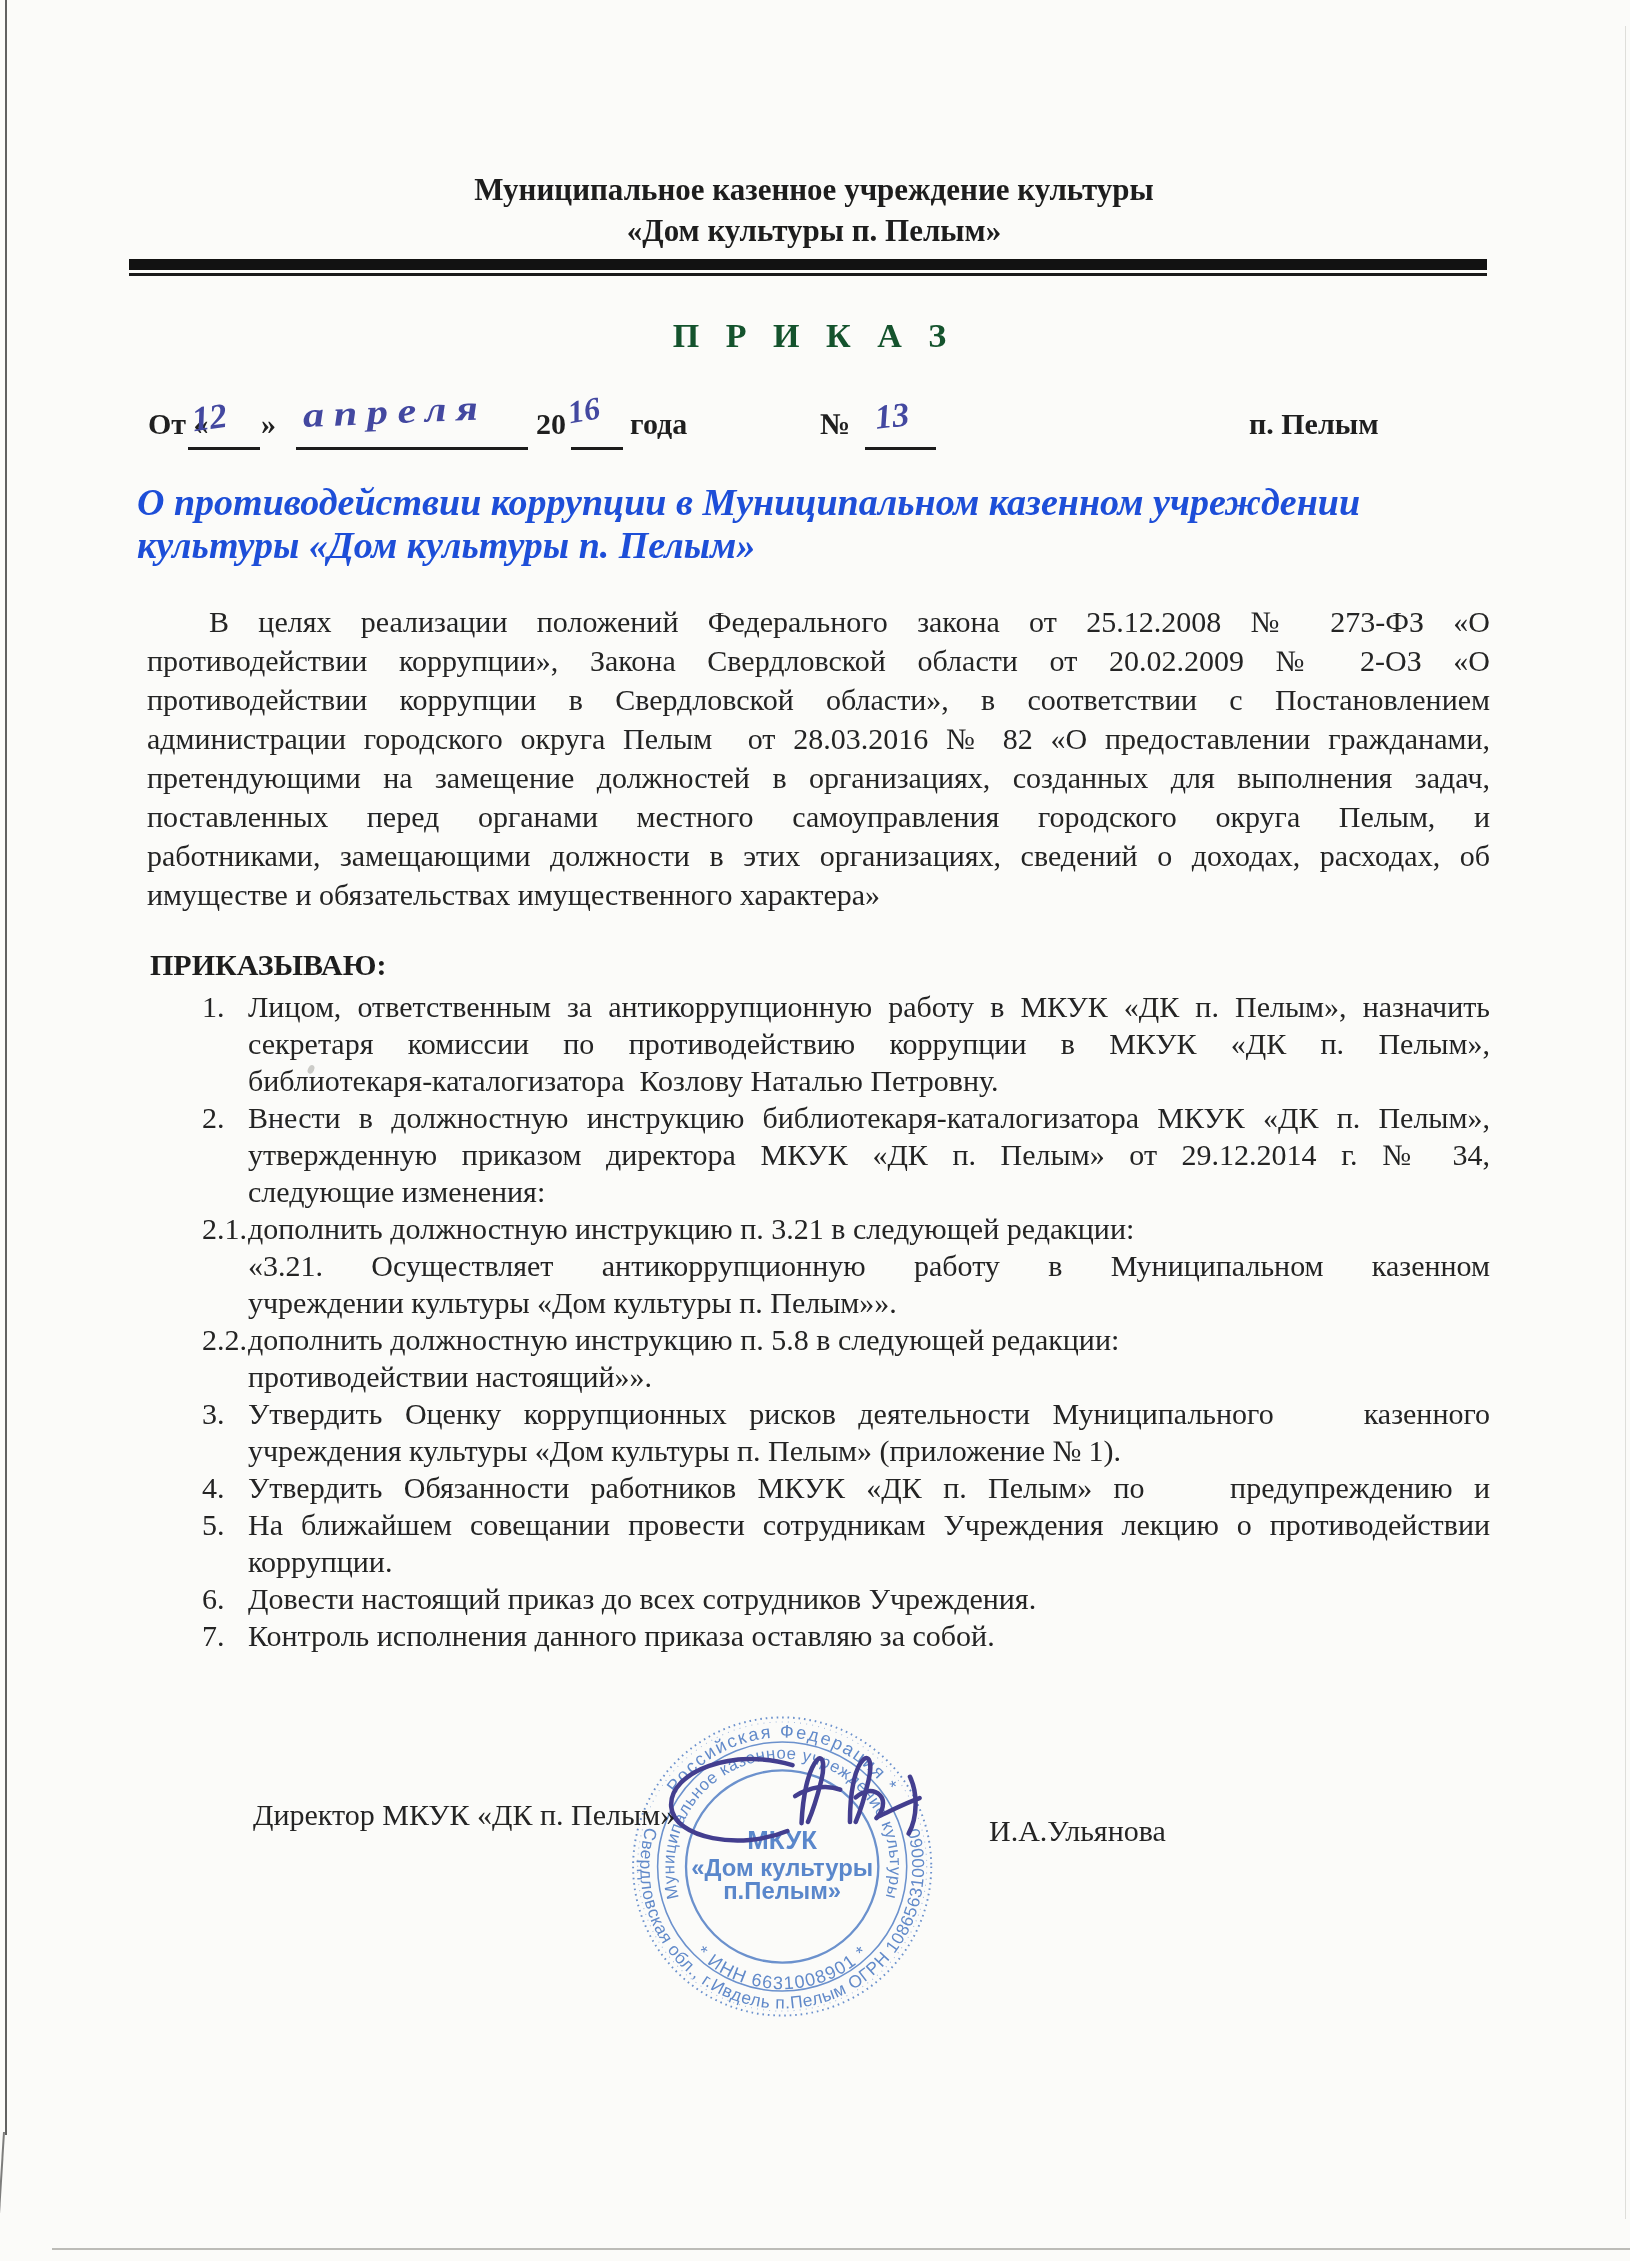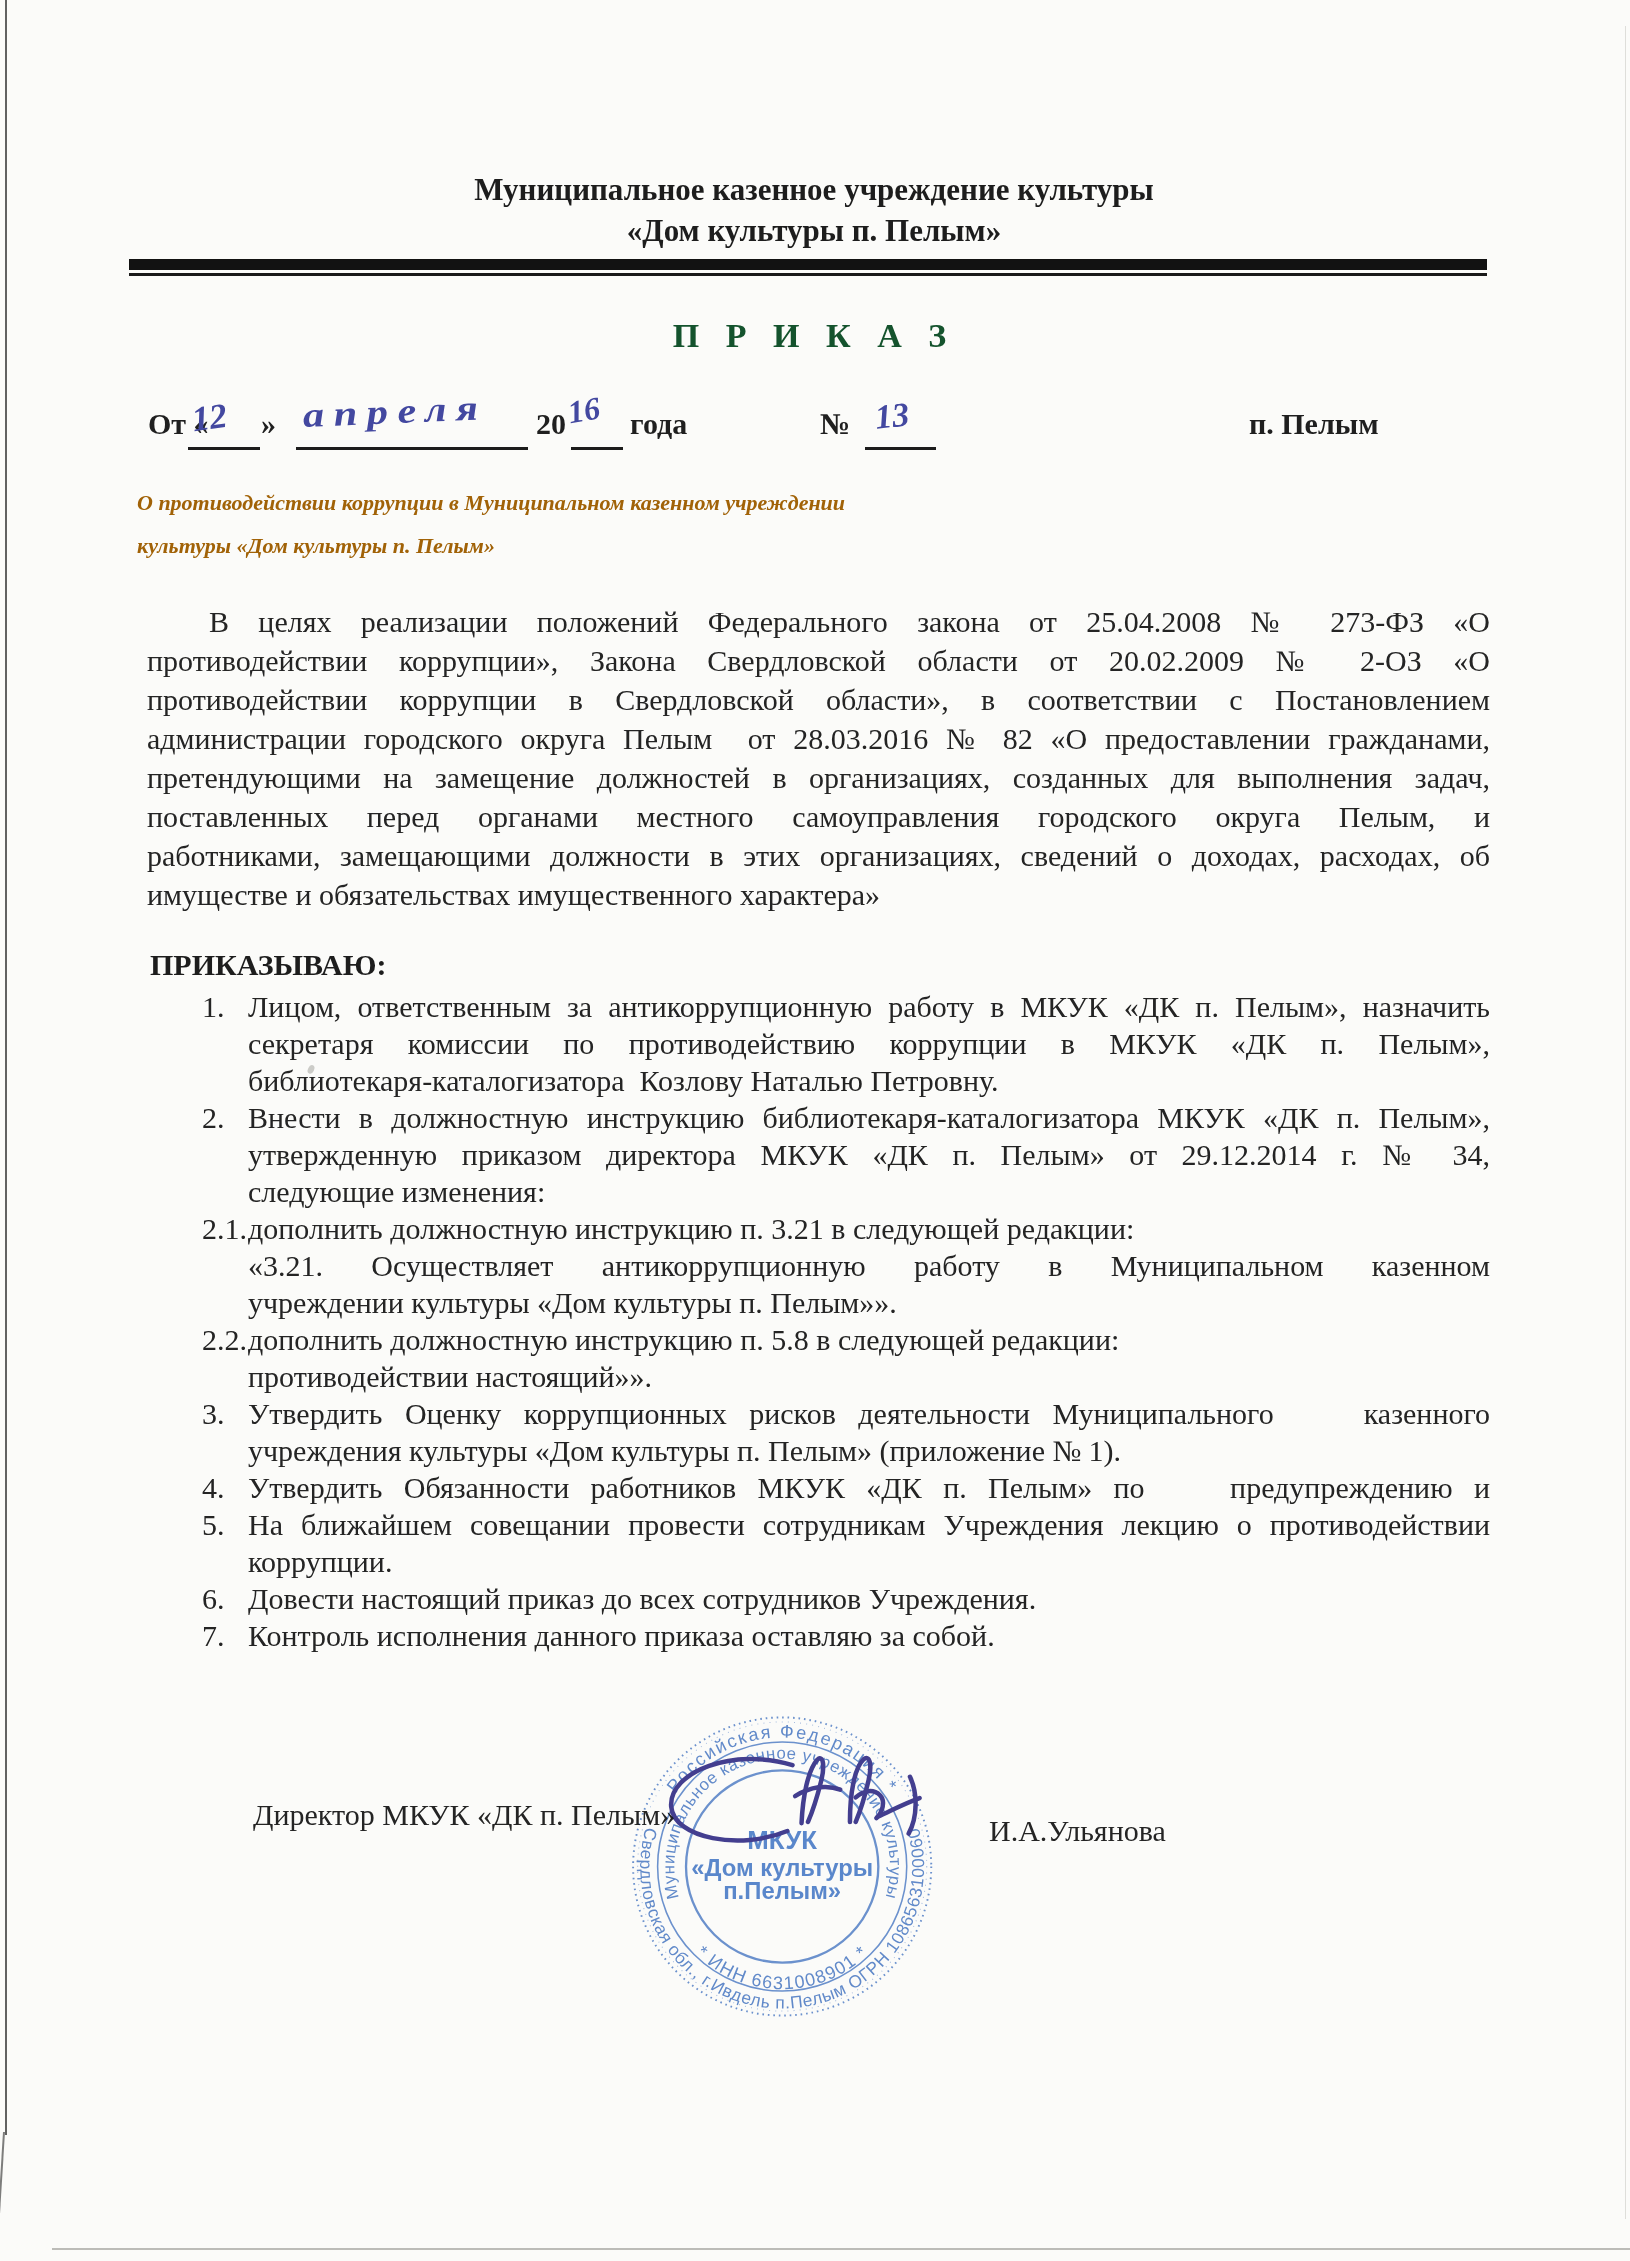--- a/index.html
+++ b/index.html
@@ -35,21 +35,21 @@
   .date-row .pr{position:absolute; top:6.4px; white-space:nowrap;}
   .uline{position:absolute; height:2.6px; background:#1c1c1c;}
   .hw{position:absolute; font-style:italic; color:#4348a0; white-space:nowrap;}
   .hw-day{left:57px; top:-2.6px; font-size:35px; transform:rotate(-8deg);}
   .hw-month{left:169px; top:-5.2px; font-size:35px; letter-spacing:7.7px; transform:scaleX(1.22) rotate(-3deg); transform-origin:left bottom;}
   .hw-year{left:433px; top:-9px; font-size:32px; transform:rotate(-10deg);}
   .hw-num{left:740px; top:-3.9px; font-size:34px; transform:rotate(-6deg);}
 
   .subject{
     position:absolute; top:481px; left:137px; width:1358px;
-    font-weight:bold; font-style:italic; font-size:22px; line-height:43px; color:#a16207;
+    font-weight:bold; font-style:italic; font-size:38px; line-height:43px; color:#1d4ed8;
   }
 
   .preamble{position:absolute; top:602px; left:147px; width:1343px; font-size:30px; color:#242424;}
   .preamble .bline{line-height:39px;}
   .findent{text-indent:62px;}
   .jline{text-align:justify; text-align-last:justify;}
 
   .order-heading{position:absolute; top:948px; left:150px; font-weight:bold; font-size:30px; color:#1d1d1d;}
 
   .items{position:absolute; top:988px; left:147px; width:1343px; font-size:30px; color:#242424;}
@@ -103,21 +103,21 @@
     <span class="hw hw-num">13</span>
     <span class="pr" style="left:1114px">п. Пелым</span>
   </div>
 
   <div class="subject">
     <div>О противодействии коррупции в Муниципальном казенном учреждении</div>
     <div>культуры «Дом культуры п. Пелым»</div>
   </div>
 
   <div class="preamble" id="preamble">
-      <div class="bline jline findent">В целях реализации положений Федерального закона от 25.04.2008 № 273-ФЗ «О</div>
+      <div class="bline jline findent">В целях реализации положений Федерального закона от 25.12.2008 № 273-ФЗ «О</div>
       <div class="bline jline">противодействии коррупции», Закона Свердловской области от 20.02.2009 № 2-ОЗ «О</div>
       <div class="bline jline">противодействии коррупции в Свердловской области», в соответствии с Постановлением</div>
       <div class="bline jline">администрации городского округа Пелым&nbsp; от 28.03.2016 № 82 «О предоставлении гражданами,</div>
       <div class="bline jline">претендующими на замещение должностей в организациях, созданных для выполнения задач,</div>
       <div class="bline jline">поставленных перед органами местного самоуправления городского округа Пелым, и</div>
       <div class="bline jline">работниками, замещающими должности в этих организациях, сведений о доходах, расходах, об</div>
       <div class="bline">имуществе и обязательствах имущественного характера»</div>
     </div>
 
   <div class="order-heading">ПРИКАЗЫВАЮ:</div>

